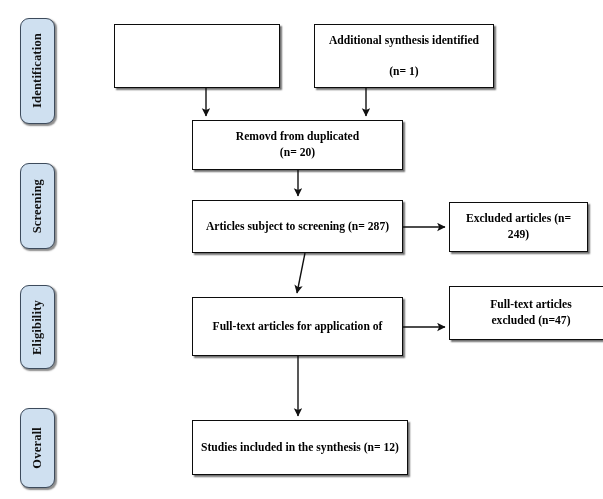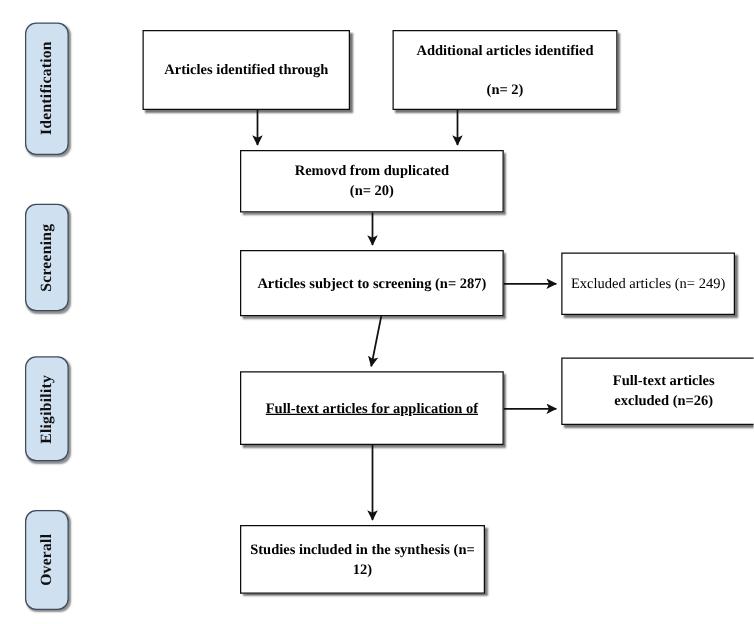--- a/index.html
+++ b/index.html
@@ -52,21 +52,21 @@
     justify-content: center;
     text-align: center;
   }
   .flow-box .box-text {
     font-size: 11.6px;
     line-height: 1.34;
     color: #000000;
     padding: 2px 6px;
   }
   .flow-box.bold .box-text { font-weight: bold; }
-  .flow-box.plain .box-text { font-weight: normal; }
+  .flow-box.plain .box-text { font-weight: bold; }
 
   
   .connector {
     position: absolute;
     overflow: visible;
     pointer-events: none;
   }
 </style>
 </head>
 <body>
@@ -84,29 +84,29 @@
   <div class="phase-tab" style="left:20px; top:285px; width:35px; height:84px;">
     <span class="phase-label">Eligibility</span>
   </div>
 
   <div class="phase-tab" style="left:20px; top:408px; width:35px; height:80px;">
     <span class="phase-label">Overall</span>
   </div>
 
   <div class="flow-box bold" style="left:114px; top:24px; width:166px; height:64px;">
     <div class="box-text">
-      <span>Articles identified through</span><br>
+      <br>
     </div>
   </div>
 
   <div class="flow-box bold" style="left:314px; top:24px; width:180px; height:64px;">
     <div class="box-text">
-      <span>Additional articles identified</span><br>
+      <span>Additional synthesis identified</span><br>
       <br>
-      <span>(n= 2)</span>
+      <span>(n= 1)</span>
     </div>
   </div>
 
   <div class="flow-box bold" style="left:192px; top:120px; width:211px; height:50px;align-items:center;">
     <div class="box-text">
       <span>Removd from duplicated</span><br>
       <span>(n= 20)</span>
     </div>
   </div>
 
@@ -116,34 +116,34 @@
     </div>
   </div>
 
   <div class="flow-box plain" style="left:449px; top:202px; width:139px; height:50px;">
     <div class="box-text">
       <span>Excluded articles (n=</span>
       <span>249)</span>
     </div>
   </div>
 
-  <div class="flow-box bold" style="left:192px; top:297px; width:211px; height:59px;text-decoration:underline;">
+  <div class="flow-box bold" style="left:192px; top:297px; width:211px; height:59px;">
     <div class="box-text">
       <span>Full-text articles for application of</span><br>
     </div>
   </div>
 
   <div class="flow-box bold" style="left:449px; top:286px; width:164px; height:54px;">
     <div class="box-text">
       <span>Full-text articles</span><br>
-      <span>excluded (n=26)</span>
+      <span>excluded (n=47)</span>
     </div>
   </div>
 
-  <div class="flow-box bold" style="left:192px; top:420px; width:196px; height:55px;">
+  <div class="flow-box bold" style="left:192px; top:420px; width:216px; height:55px;">
     <div class="box-text">
       <span>Studies included in the synthesis (n=</span>
       <span>12)</span>
     </div>
   </div>
 
   <svg class="connector" style="left:0; top:0;" width="603" height="499">
     <defs>
       <marker id="arrowhead" markerWidth="7" markerHeight="7" refX="5.6" refY="3" orient="auto" markerUnits="strokeWidth">
         <path d="M0,0 L6,3 L0,6 L1.4,3 z" fill="#111111"></path>

